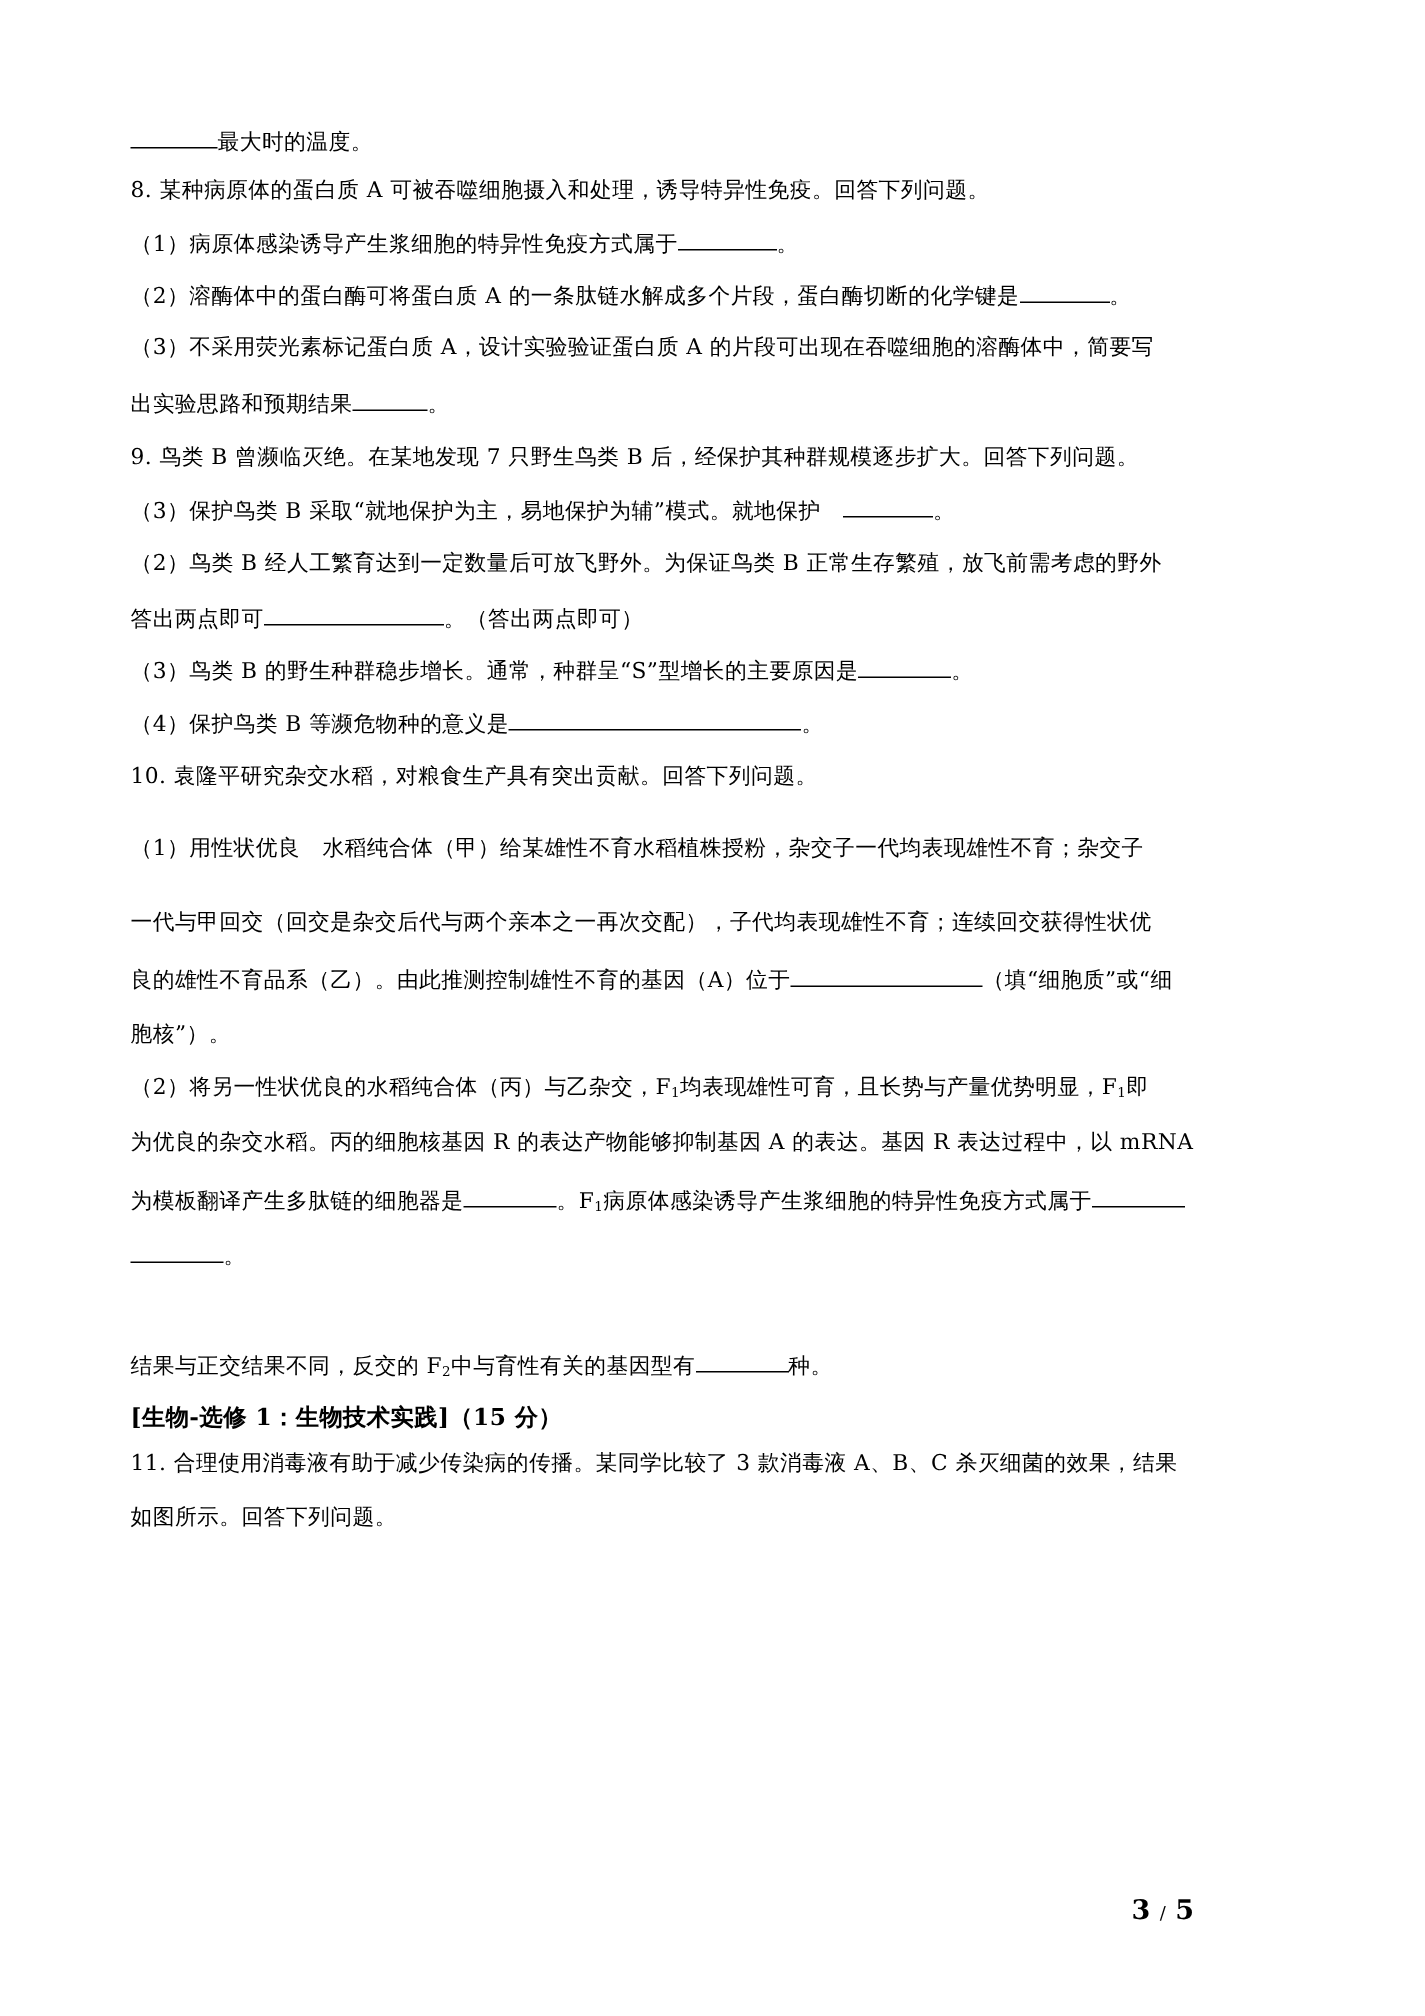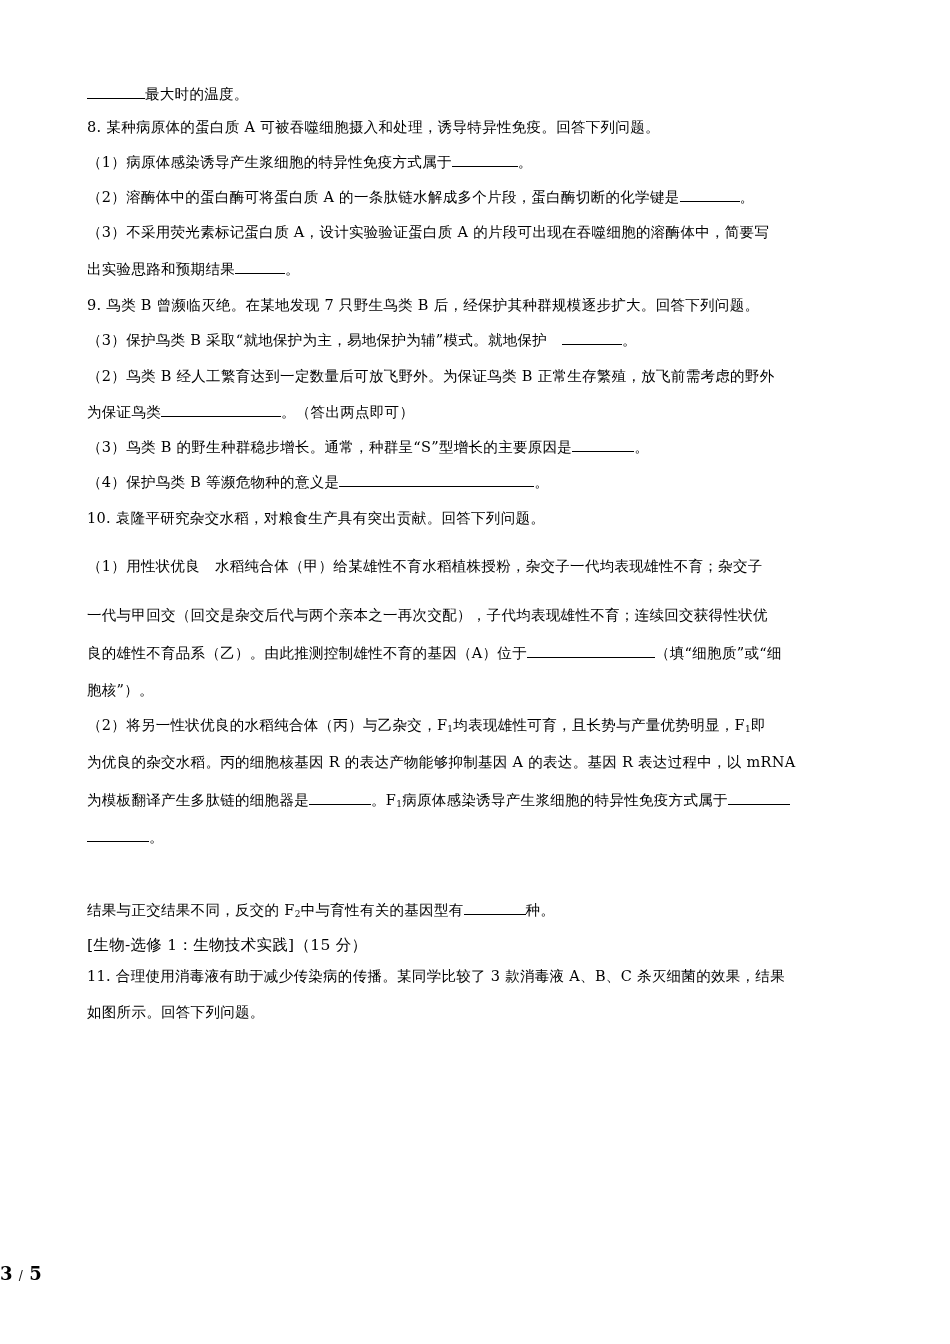--- a/index.html
+++ b/index.html
@@ -2,22 +2,22 @@
 <html><head>
 <meta charset="utf-8">
 <style>
   html, body { margin: 0; padding: 0; background: #ffffff; }
   body { width: 950px; height: 1344px; position: relative; overflow: hidden;
          font-family: "DejaVu Serif", "Liberation Serif", serif; color: #000; }
   .page { position: absolute; left: 0; top: 0; width: 950px; height: 1344px; padding-left: 24px; }
   .line { position: absolute; left: 87px; font-size: 14.5px; line-height: 20px; white-space: nowrap; letter-spacing: 0.3px; }
   .blank { display: inline-block; border-bottom: 1px solid #000; height: 14px; vertical-align: baseline; }
   .sub { font-size: 9px; vertical-align: -2px; }
-  .bold { font-weight: normal; }
-  .footer { position: absolute; top: 1263px; left: 0; width: 796px; text-align: left; font-weight: bold; font-size: 18px; }
+  .bold { font-weight: bold; }
+  .footer { position: absolute; top: 1263px; left: 0; width: 796px; text-align: right; font-weight: bold; font-size: 18px; }
   .footer .slash { font-size: 12px; font-weight: normal; }
 </style>
 </head>
 <body>
 
 <div class="page">
 
   <div class="line" style="top:84px">
     <span class="blank" style="width:58px"></span><span>最大时的温度。</span>
   </div>
@@ -40,21 +40,21 @@
 
   <div class="line" style="top:295px">9. 鸟类 B 曾濒临灭绝。在某地发现 7 只野生鸟类 B 后，经保护其种群规模逐步扩大。回答下列问题。</div>
 
   <div class="line" style="top:330px">
     <span>（3）保护鸟类 B 采取“就地保护为主，易地保护为辅”模式。就地保护　</span><span class="blank" style="width:60px"></span><span>。</span>
   </div>
 
   <div class="line" style="top:366px">（2）鸟类 B 经人工繁育达到一定数量后可放飞野外。为保证鸟类 B 正常生存繁殖，放飞前需考虑的野外</div>
 
   <div class="line" style="top:402px">
-    <span>为保证鸟类</span><span class="blank" style="width:120px"></span><span>。（答出两点即可）</span>
+    <span>答出两点即可</span><span class="blank" style="width:120px"></span><span>。（答出两点即可）</span>
   </div>
 
   <div class="line" style="top:437px">
     <span>（3）鸟类 B 的野生种群稳步增长。通常，种群呈“S”型增长的主要原因是</span><span class="blank" style="width:62px"></span><span>。</span>
   </div>
 
   <div class="line" style="top:472px">
     <span>（4）保护鸟类 B 等濒危物种的意义是</span><span class="blank" style="width:195px"></span><span>。</span>
   </div>
 

